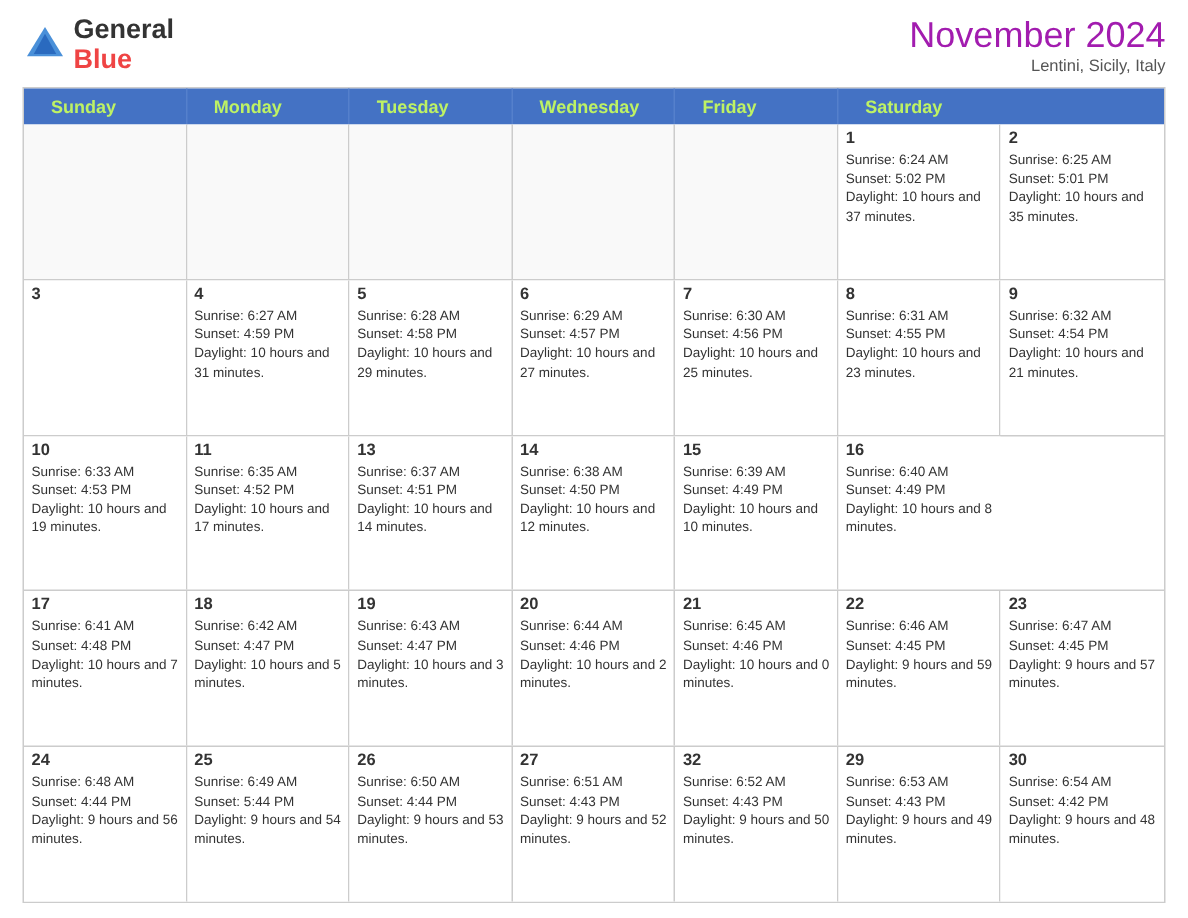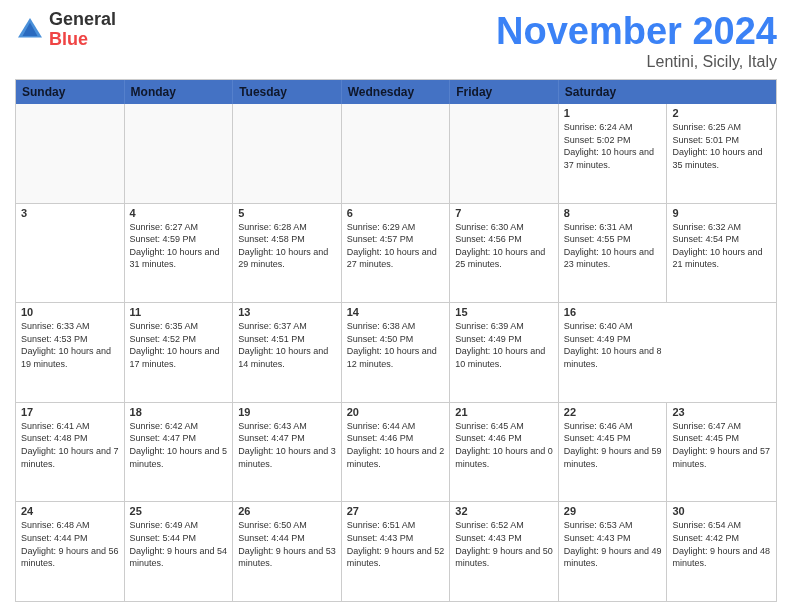--- a/index.html
+++ b/index.html
@@ -37,47 +37,48 @@
     .logo-text .general { display: block; }
     .logo-text .blue { display: block; color: #ef4444; }
     .logo-icon {
       width: 30px;
       height: 30px;
     }
     .title-block {
       text-align: right;
     }
     .month-title {
-      font-size: 38px;
-      font-weight: bold;
-      color: #3b82f6;
+      font-size: 24px;
+      font-weight: normal;
+      color: #a21caf;
     }
     .location {
-      font-size: 16px;
+      font-size: 11px;
       color: #555;
       text-align: right;
     }
     .calendar {
       flex: 1;
       display: flex;
       flex-direction: column;
       border: 1px solid #ccc;
     }
     .cal-header-row {
       display: grid;
       grid-template-columns: repeat(7, 1fr);
       background: #4472c4;
     }
     .cal-header-cell {
-      color: #0f172a;
+      color: #bef264;
       font-size: 12px;
       font-weight: bold;
       padding: 5px 6px;
       text-align: left;
       border-right: 1px solid #5580cc;
+      margin-left: 12px;
     }
     .cal-header-cell:last-child { border-right: none; }
     .cal-body {
       flex: 1;
       display: flex;
       flex-direction: column;
     }
     .cal-row {
       display: grid;
       grid-template-columns: repeat(7, 1fr);

